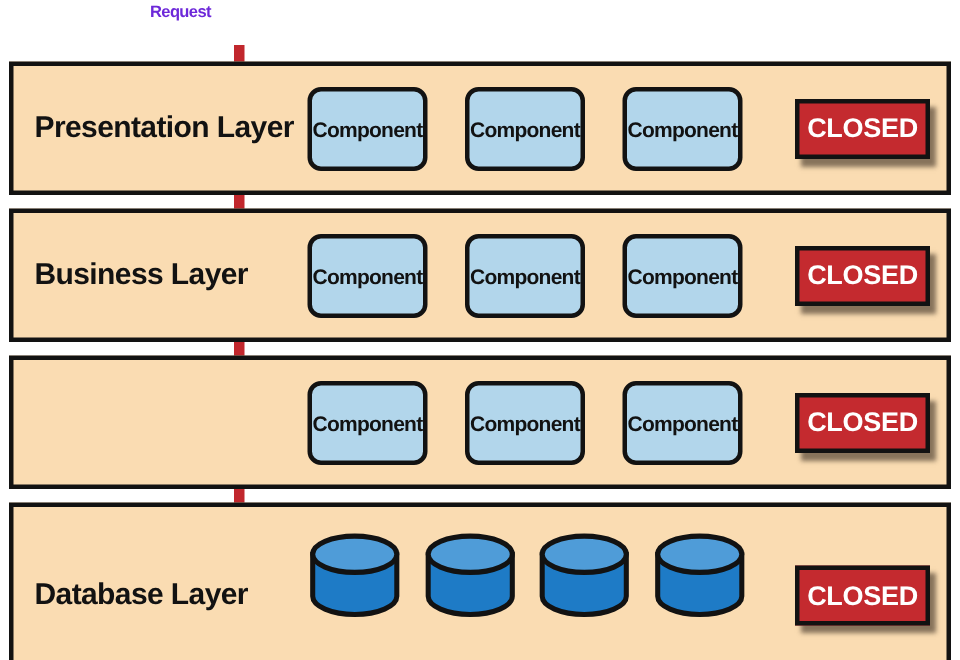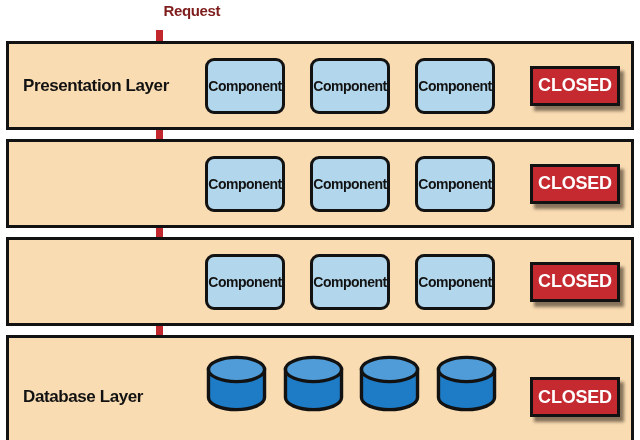--- a/index.html
+++ b/index.html
@@ -1,38 +1,38 @@
 <!DOCTYPE html>
 <html style="--layer-bg: #FADCB2; --component-bg: #B2D6EB; --closed-bg: #C42A2F; --closed-text: #FFFFFF; --arrow: #C1272D; --outline: #121212; --cylinder-top: #4F9CD8; --cylinder-body: #1E7BC6;"><head>
 <meta charset="utf-8">
 <style>
   html,body{margin:0;padding:0;background:#fff;}
   #stage{
     position:relative;width:640px;height:440px;background:#fff;overflow:hidden;
     font-family:"Liberation Sans","DejaVu Sans",sans-serif;color:#121212;
   }
   .request-label{
-    position:absolute;top:2px;left:100px;width:120px;text-align:right;
-    font-size:15px;font-weight:600;letter-spacing:-0.4px;color:#7f1d1d;
+    position:absolute;top:2px;left:100px;width:120px;text-align:left;
+    font-size:11px;font-weight:600;letter-spacing:-0.4px;color:#6d28d9;
   }
   .arrow-line{
     position:absolute;left:156px;width:7px;background:var(--arrow,#C1272D);
   }
   .arrow-head{
     position:absolute;left:144px;width:0;height:0;
     border-left:15px solid transparent;border-right:15px solid transparent;
     border-top:26px solid var(--arrow,#C1272D);
   }
   .layer{
     position:absolute;left:6px;width:628px;box-sizing:border-box;
     background:var(--layer-bg,#FADCB2);border:3px solid var(--outline,#121212);
   }
   .layer-label{
     position:absolute;left:14px;top:50%;transform:translateY(-50%);
-    font-size:17px;font-weight:600;letter-spacing:-0.4px;white-space:nowrap;
+    font-size:20px;font-weight:600;letter-spacing:-0.4px;white-space:nowrap;
   }
   .component{
     position:absolute;top:50%;transform:translateY(-50%);
     width:80px;height:56px;box-sizing:border-box;
     background:var(--component-bg,#B2D6EB);border:3px solid var(--outline,#121212);
     border-radius:9px;display:flex;align-items:center;justify-content:center;
     font-size:14px;font-weight:600;letter-spacing:-0.5px;
   }
   .component.c1{left:196px}.component.c2{left:301px}.component.c3{left:406px}
   .closed{
@@ -69,20 +69,21 @@
 
   <section class="layer" style="top:41px;height:89px">
     <span class="layer-label">Presentation Layer</span>
     <div class="component c1">Component</div>
     <div class="component c2">Component</div>
     <div class="component c3">Component</div>
     <div class="closed">CLOSED</div>
   </section>
 
   <section class="layer" style="top:139px;height:89px">
+    <span class="layer-label">Business Layer</span>
     <div class="component c1">Component</div>
     <div class="component c2">Component</div>
     <div class="component c3">Component</div>
     <div class="closed">CLOSED</div>
   </section>
 
   <section class="layer" style="top:237px;height:89px">
     <div class="component c1">Component</div>
     <div class="component c2">Component</div>
     <div class="component c3">Component</div>

